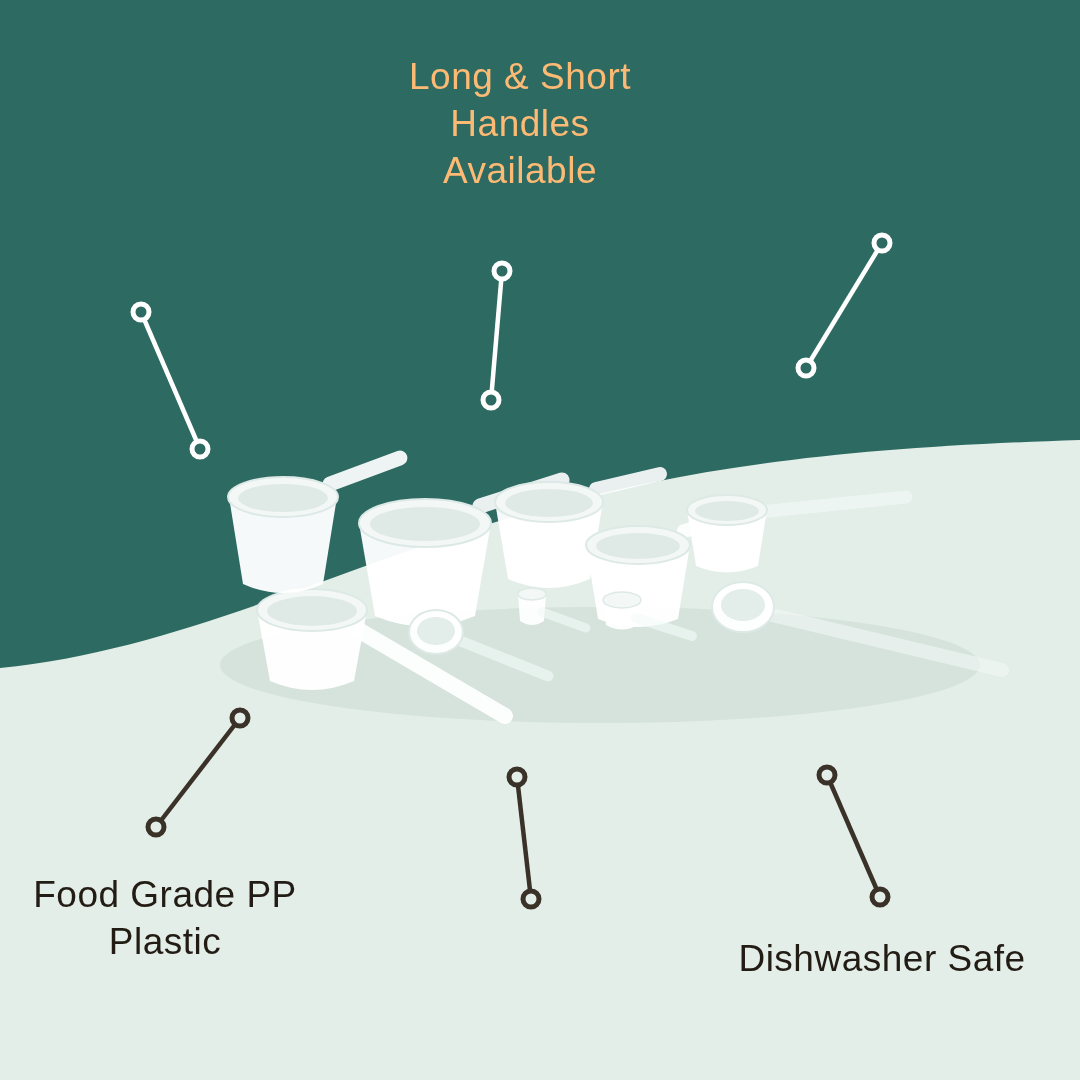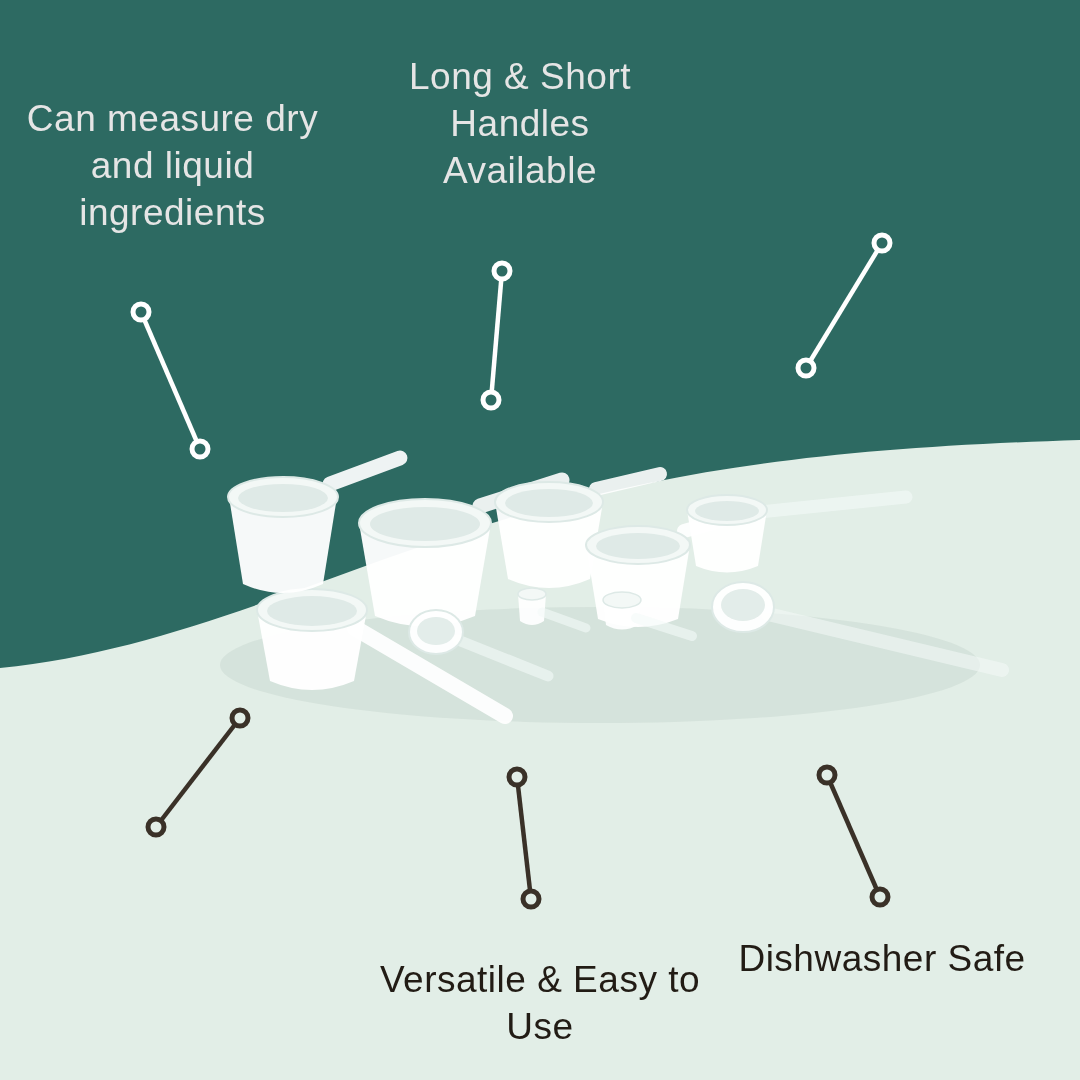--- a/index.html
+++ b/index.html
@@ -13,21 +13,21 @@
   svg.layer{position:absolute;left:0;top:0;}
   .callout-label{
     position:absolute;
     text-align:center;
     white-space:pre-line;
     font-size:37px;
     line-height:1.27;
     letter-spacing:0.5px;
     pointer-events:none;
   }
-  .label-light{color:#e5e5e5;}
+  .label-light{color:#fdba74;}
   .label-dark{color:#221c15;}
 </style>
 </head>
 <body>
 
 <div class="stage">
 
   <svg class="layer" width="1080" height="1080" viewBox="0 0 1080 1080">
 
     <rect x="0" y="0" width="1080" height="1080" fill="#2d6a62"></rect>
@@ -109,28 +109,25 @@
       <circle cx="517" cy="777" r="8" fill="#e2eee7" stroke-width="5"></circle>
       <circle cx="531" cy="899" r="8" fill="#e2eee7" stroke-width="5"></circle>
     </g>
     <g stroke="#3a3128">
       <line x1="827" y1="775" x2="880" y2="897" stroke-width="4.5"></line>
       <circle cx="827" cy="775" r="8" fill="#e2eee7" stroke-width="5"></circle>
       <circle cx="880" cy="897" r="8" fill="#e2eee7" stroke-width="5"></circle>
     </g>
   </svg>
 
-  <div class="callout-label label-light" style="left:0px; top:96px; width:345px;">Can measure dry
-and liquid
-ingredients</div>
 
   <div class="callout-label label-light" style="left:360px; top:54px; width:320px;">Long &amp; Short
 Handles
 Available</div>
 
 
+  <div class="callout-label label-dark" style="left:0px; top:872px; width:330px;">Food Grade PP
+Plastic</div>
 
-  <div class="callout-label label-dark" style="left:340px; top:957px; width:400px;">Versatile &amp; Easy to
-Use</div>
 
   <div class="callout-label label-dark" style="left:682px; top:936px; width:400px;">Dishwasher Safe</div>
 
 </div>
 
 </body></html>

